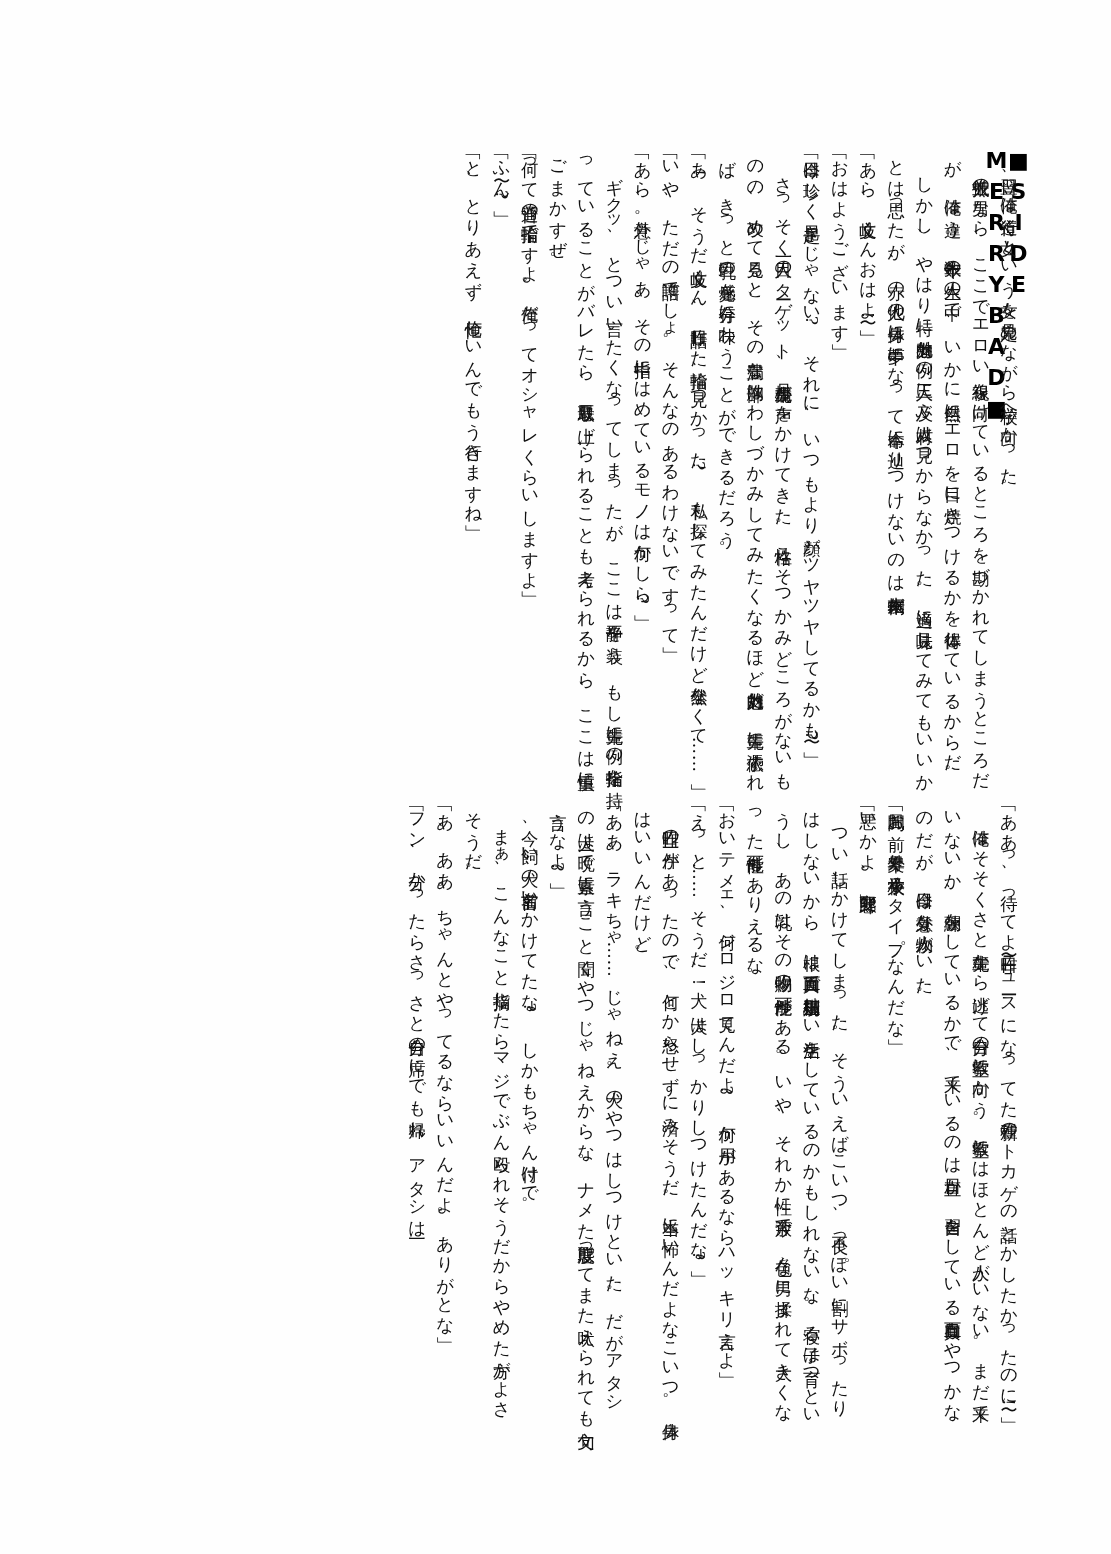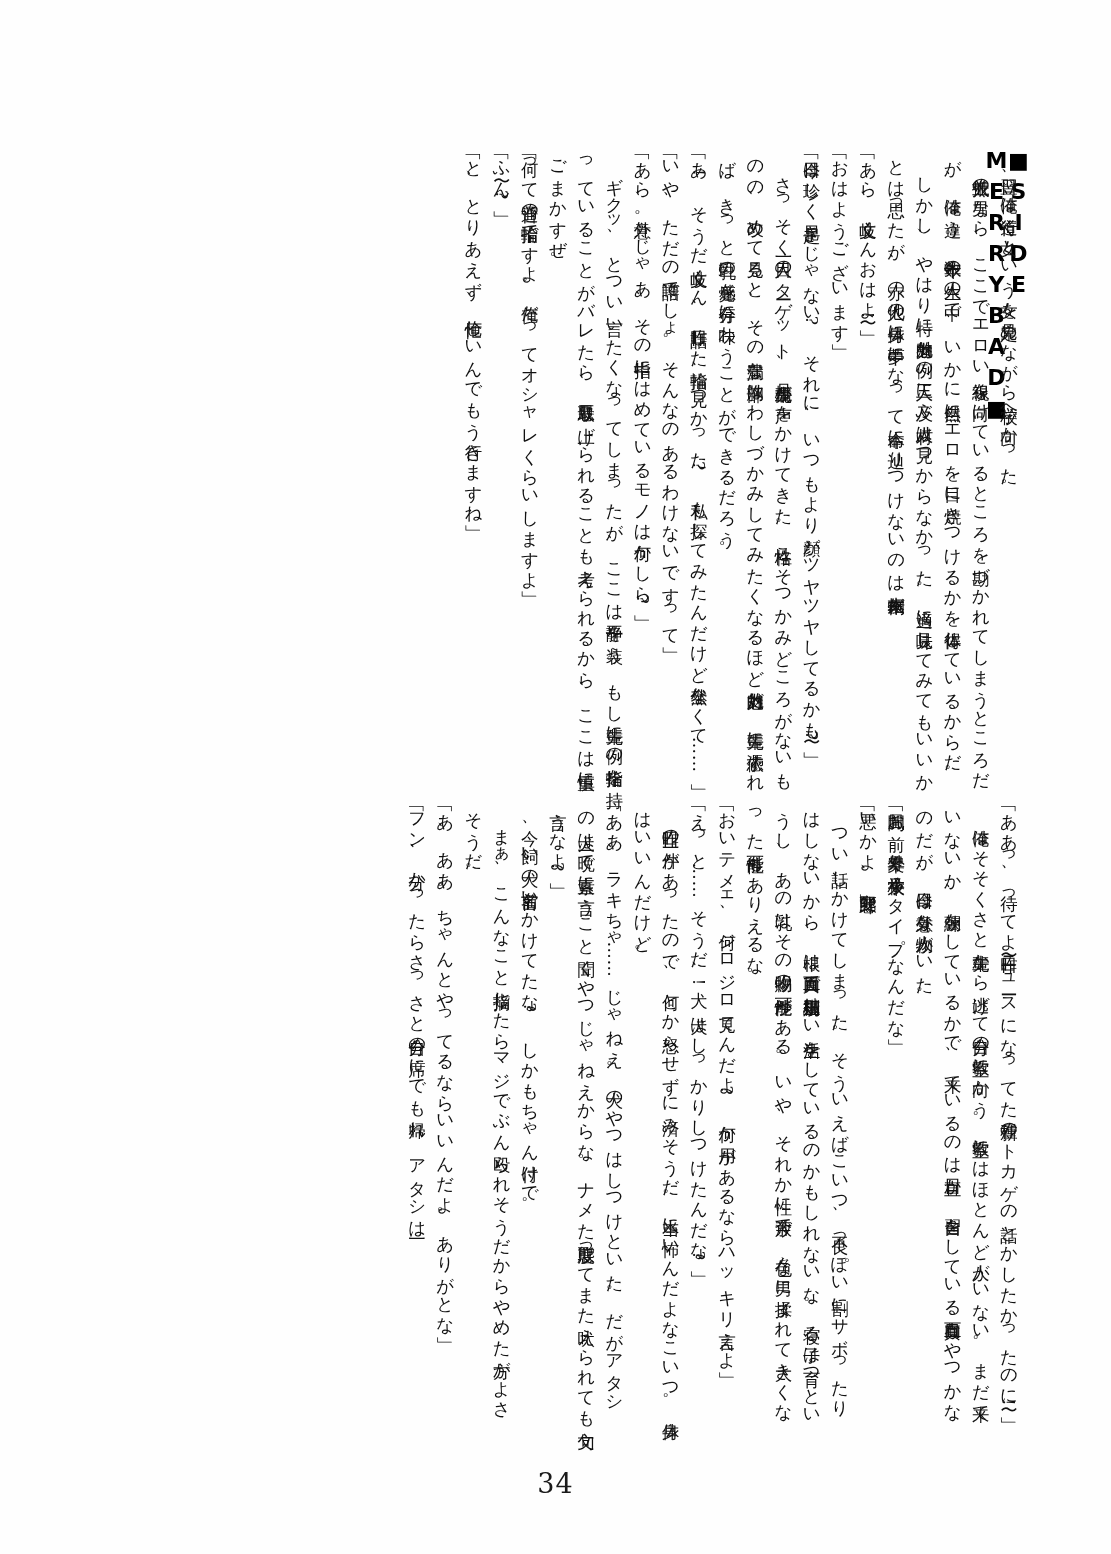--- a/index.html
+++ b/index.html
@@ -127,15 +127,14 @@
       <p class="dialogue">「おいテメェ、何ジロジロ見てんだよ?　何か用があるならハッキリ言えよ」</p>
       <p class="dialogue">「えっと……そうだ、犬!　犬はしっかりしつけたんだな?」</p>
       <p>昨日の一件があったので、何とか怒らせずに済みそうだ。本当に怖いんだよなこいつ。身体はいいんだけど。</p>
       <p class="dialogue">「ああ、ラキちゃ……じゃねえ。犬のやつはしつけといた。だがアタシの犬は一晩で素直に言うこと聞くやつじゃねえからな。ナメた態度取ってまた吠えられても文句言うなよ?」</p>
       <p>今、飼い犬の名前言いかけてたな?　しかもちゃん付けで。</p>
       <p>まぁ、こんなこと指摘したらマジでぶん殴られそうだからやめた方がよさそうだ。</p>
       <p class="dialogue">「あ、ああ。ちゃんとやってるならいいんだよ。ありがとな」</p>
       <p class="dialogue">「フン、分かったらさっさと自分の席にでも帰れ。アタシは一</p>
     </div>
 
-  <div class="page-number">34</div>
 
 </div>
 
 </body></html>

